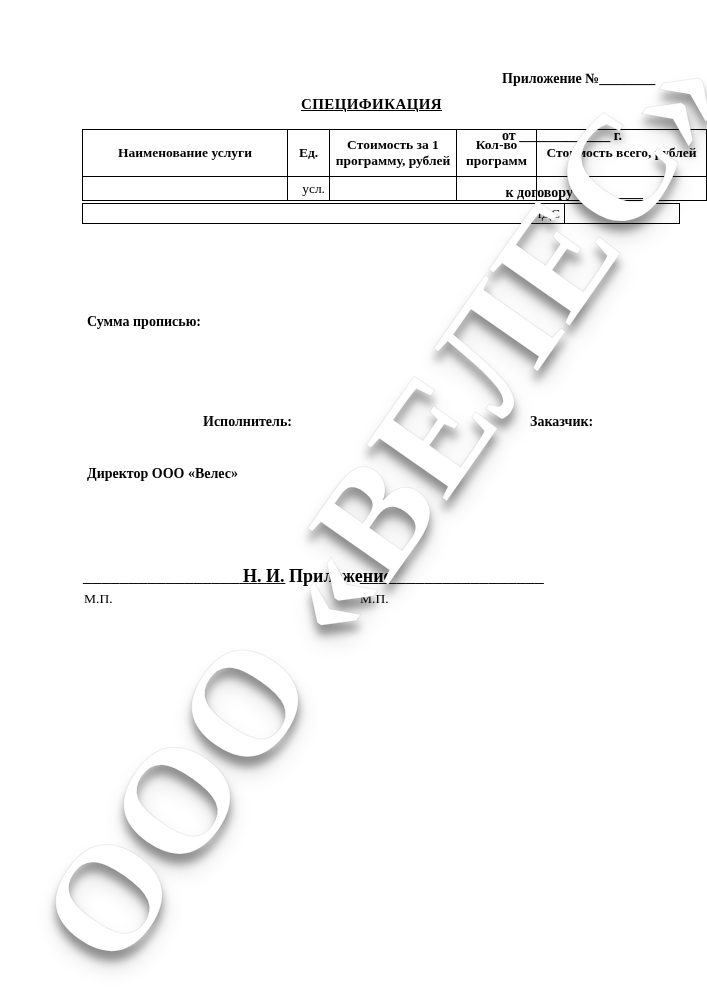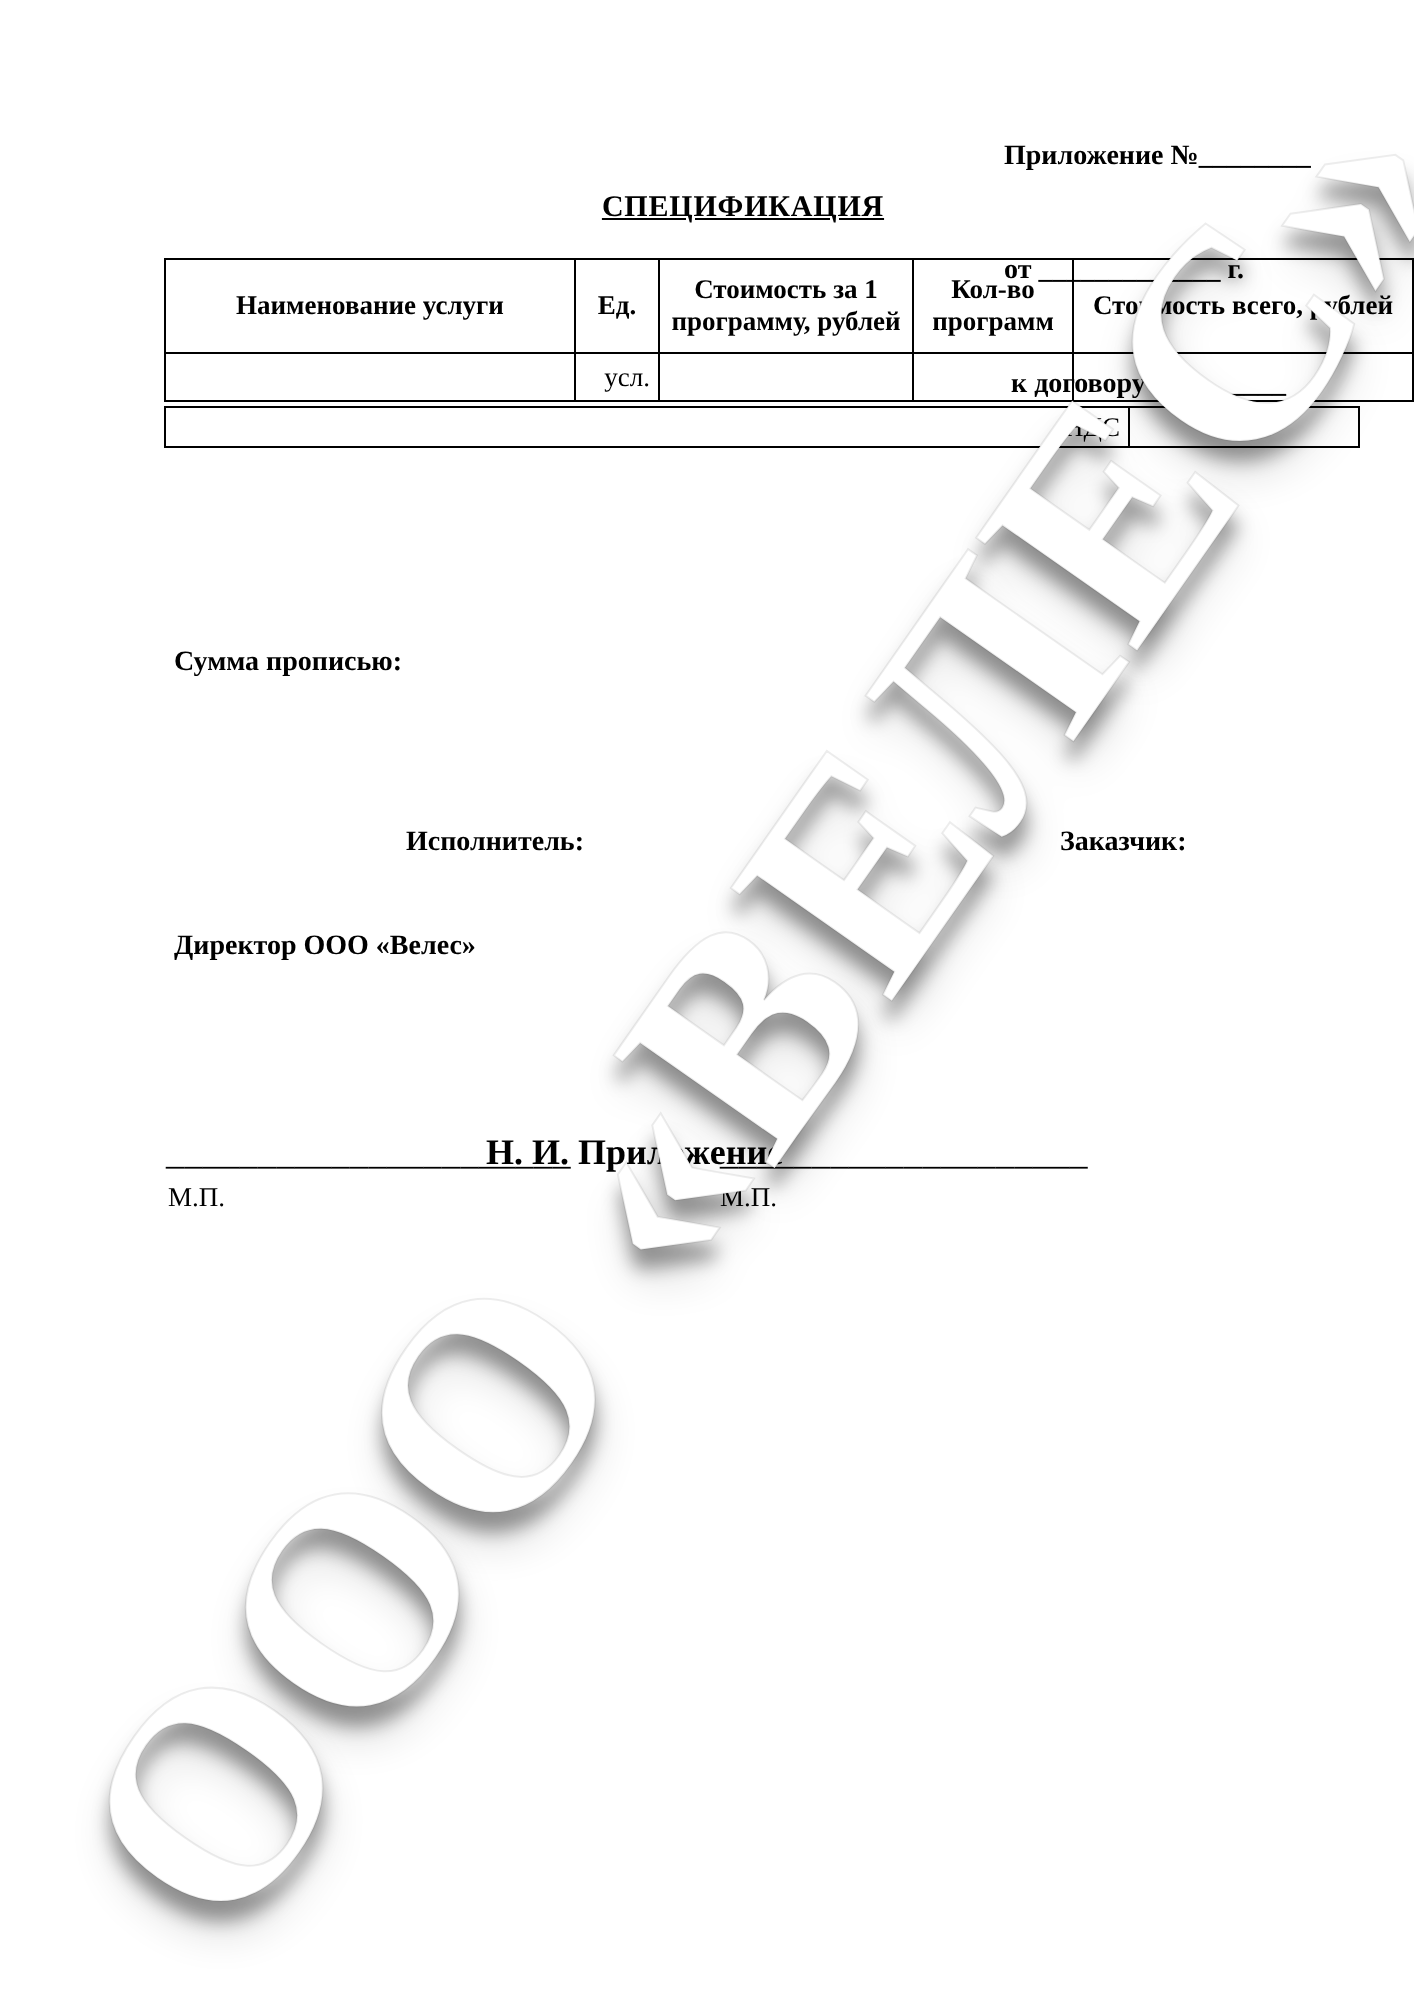--- a/index.html
+++ b/index.html
@@ -79,21 +79,21 @@
   .t-vat tr { height: 20px; margin-left: 35px; }
   .vat-left  { width: 473px; text-align: right; padding-right: 6px; }
   .vat-right { width: 106px; text-align: center; }
   .t-total { margin-top: 3px; }
   .t-total tr { height: 22px; }
   .total-left  { width: 473px; text-align: right; padding-right: 6px;
                  font-weight: bold; font-size: 14.5px; }
   .total-right { width: 106px; }
 
   .lbl { position: absolute; font-weight: bold; font-size: 14px; white-space: nowrap; }
-  .sum-words   { left: 87px;  top: 324px; }
+  .sum-words   { left: 87px;  top: 314px; }
   .executor    { left: 203px; top: 414px; }
   .customer    { left: 530px; top: 414px; }
   .director    { left: 87px;  top: 466px; }
 
   .plain { position: absolute; font-size: 18px; white-space: nowrap; }
   .sig-line-left  { left: 83px;  top: 566px; letter-spacing: 0.2px; }
   .sig-name       { left: 243px; top: 566px; font-weight: bold; }
   .sig-line-right { left: 360px; top: 566px; letter-spacing: 0.2px; }
   .mp-left  { left: 84px;  top: 591px; font-size: 13.5px; }
   .mp-right { left: 360px; top: 591px; font-size: 13.5px; }

